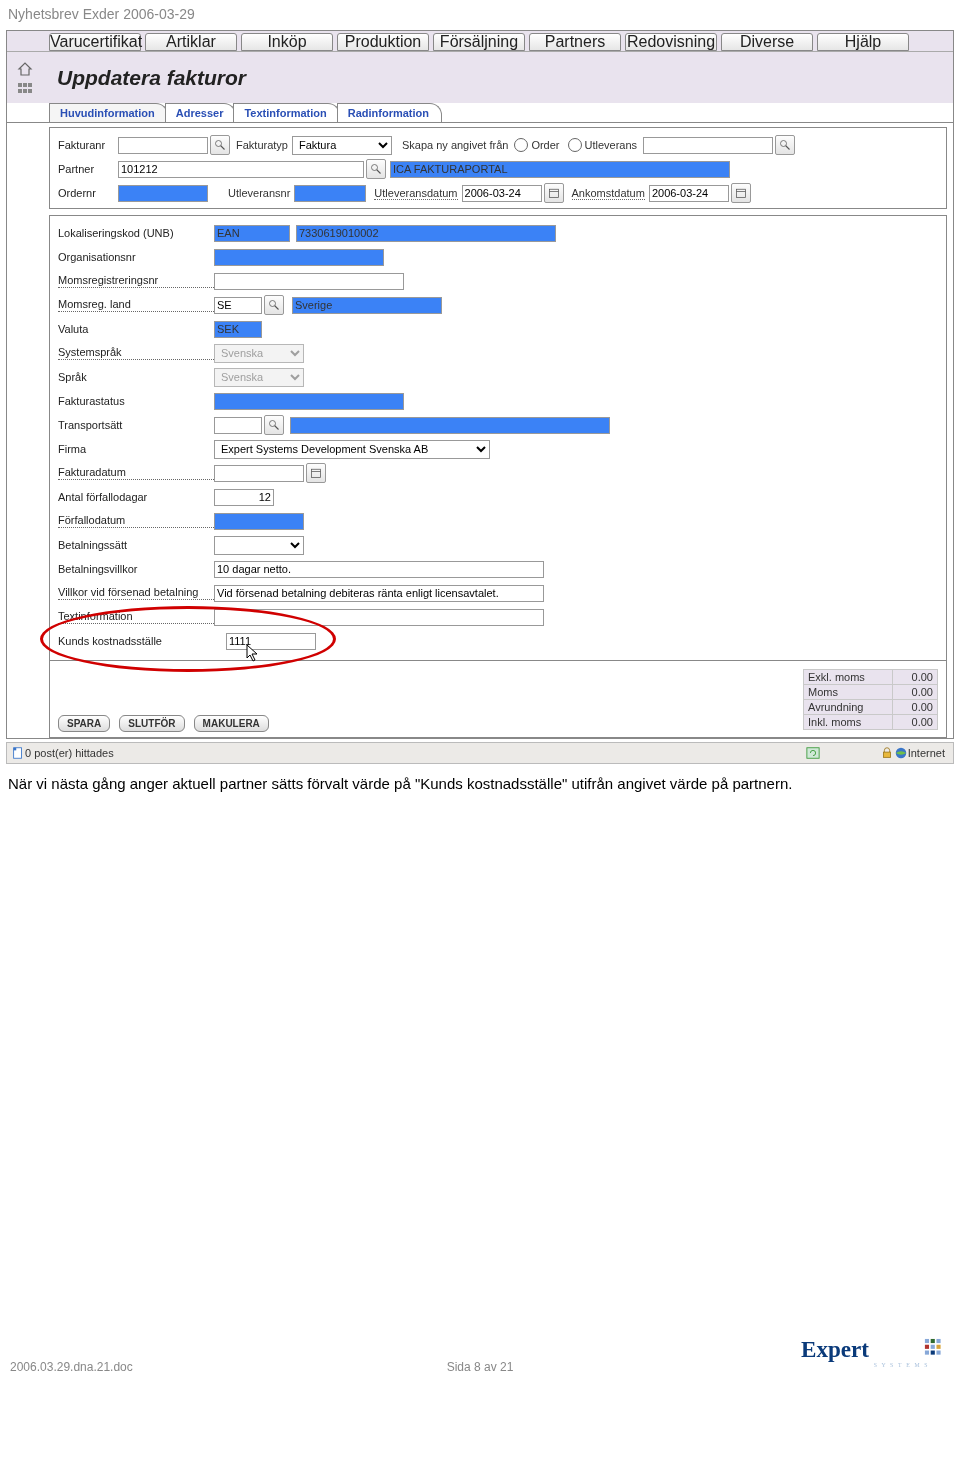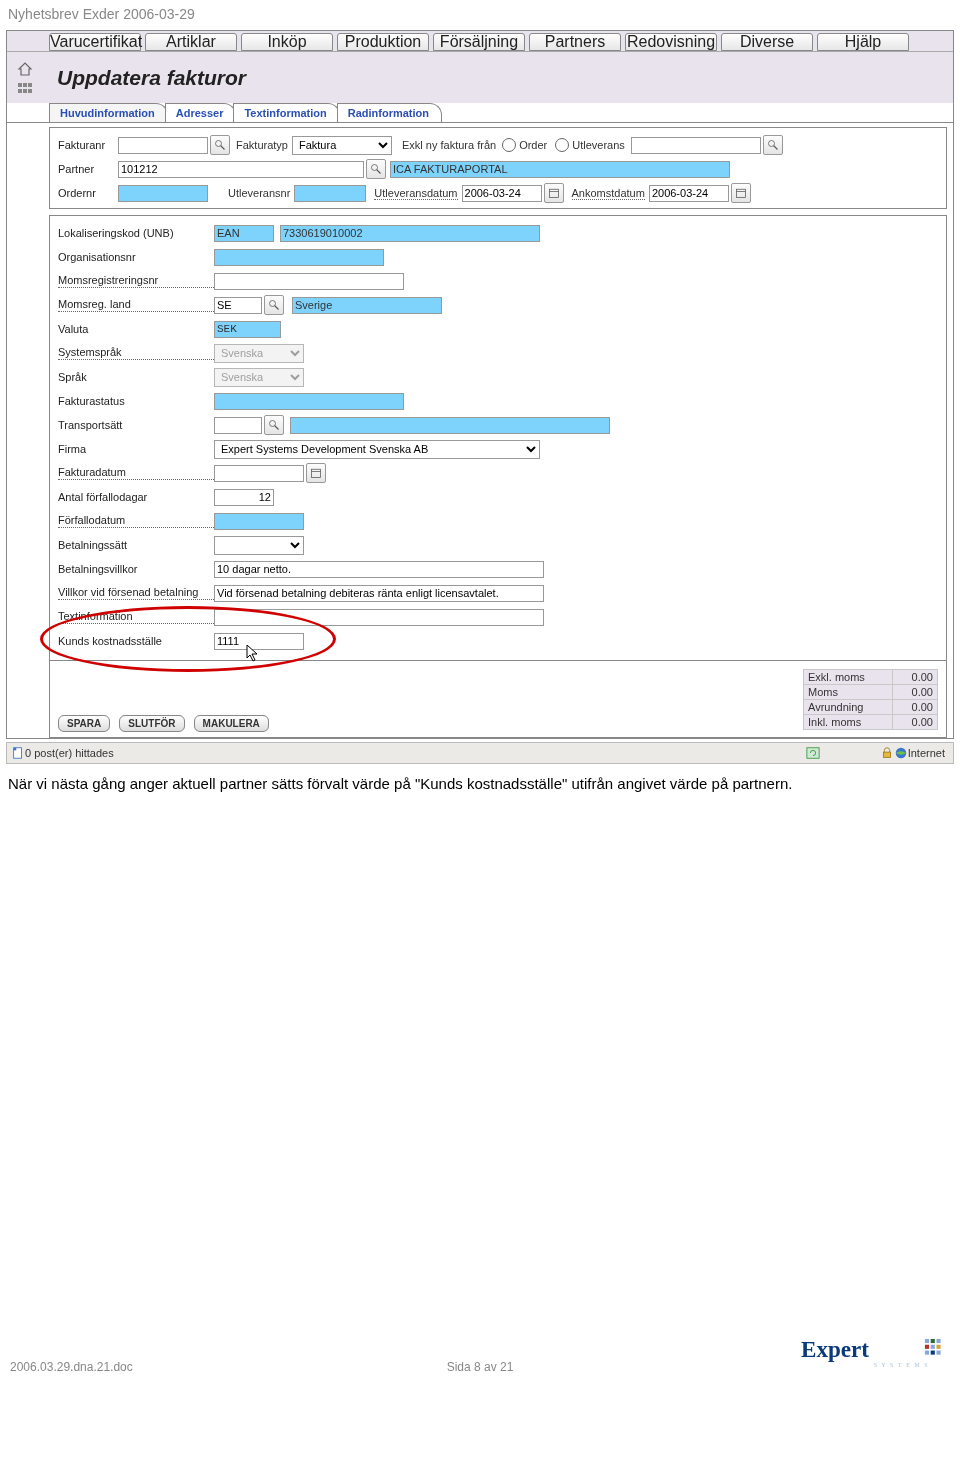--- a/index.html
+++ b/index.html
@@ -13,21 +13,21 @@
   .title { font-size:21px; font-weight:bold; font-style:italic; color:#222; flex:1;}
   .tabs-row { display:flex; padding:0 0 0 42px; background:#fff; border-bottom:1px solid #888;}
   .subtab { font-size:11px; font-weight:bold; color:#2a4fb5; padding:3px 12px 3px 10px; border:1px solid #888; border-bottom:none; margin-right:-3px; border-radius:0 12px 0 0; background:#fff; position:relative;}
   .subtab.active { background:#f5f5f5;}
   .form-area { margin:4px 6px 0 42px; border:1px solid #888; padding:6px 8px 2px 8px; background:#fff;}
   .row { display:flex; align-items:center; min-height:22px; margin-bottom:2px;}
   .row .lbl { width:156px; color:#222; font-size:11px;}
   .row .lbl.dotted { border-bottom:1px dotted #666; display:inline-block; padding-bottom:1px;}
   input.inp, .ro, select.sel { font-family:inherit; font-size:11px; background:#f5f5f5; border:1px solid #999; height:17px; padding:0 2px; box-sizing:border-box;}
   input.inp { background:#fff;}
-  .ro { display:inline-block; line-height:15px; background:#7dd3fc; color:#333;}
+  .ro { display:inline-block; line-height:15px; background:#3b82f6; color:#333;}
   select.sel { background:#fff; height:19px;}
   .sel.dis { background:#eee; color:#777;}
   .iconbtn { display:inline-flex; align-items:center; justify-content:center; width:18px; height:18px; border:1px solid #999; background:linear-gradient(#fdfdfd,#e4e4e4); border-radius:2px; margin-left:2px; vertical-align:middle;}
   .iconbtn svg { width:12px; height:12px;}
   .radio { display:inline-block; width:12px; height:12px; border:1px solid #666; border-radius:50%; background:#fff; vertical-align:middle; margin-right:3px;}
   .gap { display:inline-block;}
   .section2 { margin:6px 6px 0 42px; border:1px solid #888; padding:6px 8px 6px 8px; position:relative;}
   .circle-highlight { position:absolute; border:3px solid #d00000; border-radius:50%/50%; width:290px; height:60px; left:-10px; bottom:-12px; pointer-events:none;}
   .cursor { position:absolute; left:196px; bottom:-4px; pointer-events:none;}
   .totals-footer { margin:0 6px 0 42px; border:1px solid #888; border-top:none; display:flex; padding:8px; align-items:flex-end; justify-content:space-between; background:#fff;}
@@ -97,21 +97,21 @@
           <svg viewBox="0 0 16 16">
             <circle cx="6" cy="6" r="4" fill="none" stroke="#555"></circle>
             <line x1="9" y1="9" x2="14" y2="14" stroke="#555" stroke-width="1.5"></line>
           </svg>
         </span>
       <span class="gap" style="width:6px;"></span>
       <span>Fakturatyp</span>
       <span class="gap" style="width:4px;"></span>
       <select class="sel" style="width:100px;"><option>Faktura</option></select>
       <span class="gap" style="width:10px;"></span>
-      <span>Exkl ny faktura från</span>
+      <span>Skapa ny angivet från</span>
       <span class="gap" style="width:6px;"></span>
       <span class="radio"></span>
       <span>Order</span>
       <span class="gap" style="width:8px;"></span>
       <span class="radio"></span>
       <span>Utleverans</span>
       <span class="gap" style="width:6px;"></span>
       <input class="inp" style="width: 130px;">
       <span class="iconbtn">
           <svg viewBox="0 0 16 16">
@@ -158,21 +158,21 @@
             <rect x="2" y="3" width="12" height="11" fill="none" stroke="#555"></rect>
             <line x1="2" y1="6" x2="14" y2="6" stroke="#555"></line>
           </svg>
         </span>
     </div>
   </div>
 
   <div class="section2">
     <div class="row">
         <span class="lbl">Lokaliseringskod (UNB)</span>
-      <span class="ro" style="width:60px;">EAN</span>
+      <span class="ro" style="width:76px;">EAN</span>
       <span class="gap" style="width:6px;"></span>
       <span class="ro" style="width:260px;">7330619010002</span>
     </div>
     <div class="row">
         <span class="lbl">Organisationsnr</span>
       <span class="ro" style="width:170px;"></span>
     </div>
     <div class="row">
         <span class="lbl dotted">Momsregistreringsnr</span>
       <input class="inp" style="width: 190px;">
@@ -184,21 +184,21 @@
           <svg viewBox="0 0 16 16">
             <circle cx="6" cy="6" r="4" fill="none" stroke="#555"></circle>
             <line x1="9" y1="9" x2="14" y2="14" stroke="#555" stroke-width="1.5"></line>
           </svg>
         </span>
       <span class="gap" style="width:8px;"></span>
       <span class="ro" style="width:150px;">Sverige</span>
     </div>
     <div class="row">
         <span class="lbl">Valuta</span>
-      <span class="ro" style="width:67px;font-family:Liberation Mono, monospace;">SEK</span>
+      <span class="ro" style="width:48px;">SEK</span>
     </div>
     <div class="row">
         <span class="lbl dotted">Systemspråk</span>
       <select class="sel dis" style="width:90px;" disabled=""><option>Svenska</option></select>
     </div>
     <div class="row">
         <span class="lbl">Språk</span>
       <select class="sel dis" style="width:90px;" disabled=""><option>Svenska</option></select>
     </div>
     <div class="row">
@@ -212,21 +212,21 @@
           <svg viewBox="0 0 16 16">
             <circle cx="6" cy="6" r="4" fill="none" stroke="#555"></circle>
             <line x1="9" y1="9" x2="14" y2="14" stroke="#555" stroke-width="1.5"></line>
           </svg>
         </span>
       <span class="gap" style="width:6px;"></span>
       <span class="ro" style="width:320px;"></span>
     </div>
     <div class="row">
         <span class="lbl">Firma</span>
-      <select class="sel" style="width:326px;"><option>Expert Systems Development Svenska AB</option></select>
+      <select class="sel" style="width:276px;"><option>Expert Systems Development Svenska AB</option></select>
     </div>
     <div class="row">
         <span class="lbl dotted">Fakturadatum</span>
       <input class="inp" style="width: 90px;">
       <span class="iconbtn">
           <svg viewBox="0 0 16 16">
             <rect x="2" y="3" width="12" height="11" fill="none" stroke="#555"></rect>
             <line x1="2" y1="6" x2="14" y2="6" stroke="#555"></line>
           </svg>
         </span>
@@ -250,21 +250,21 @@
     <div class="row">
         <span class="lbl dotted" style="width:156px;">Villkor vid försenad betalning</span>
       <input class="inp" style="width: 330px;" value="Vid försenad betalning debiteras ränta enligt licensavtalet.">
     </div>
     <div class="row">
         <span class="lbl dotted">Textinformation</span>
       <input class="inp" style="width: 330px;">
     </div>
     <div class="row">
         <span class="lbl">Kunds kostnadsställe</span>
-      <input class="inp" style="width: 90px;" value="1111">
+      <input class="inp" style="width: 90px; margin-left: 12px;" value="1111">
     </div>
     <div class="circle-highlight"></div>
     <span class="cursor"><svg width="16" height="18" viewBox="0 0 16 18">
           <path d="M1 1 L1 14 L4 11 L7 17 L9 16 L6 10 L11 10 Z" fill="#fff" stroke="#000" stroke-width="1"></path>
         </svg></span>
   </div>
 
   <div class="totals-footer">
     <div>
       <span class="btn">SPARA</span>

